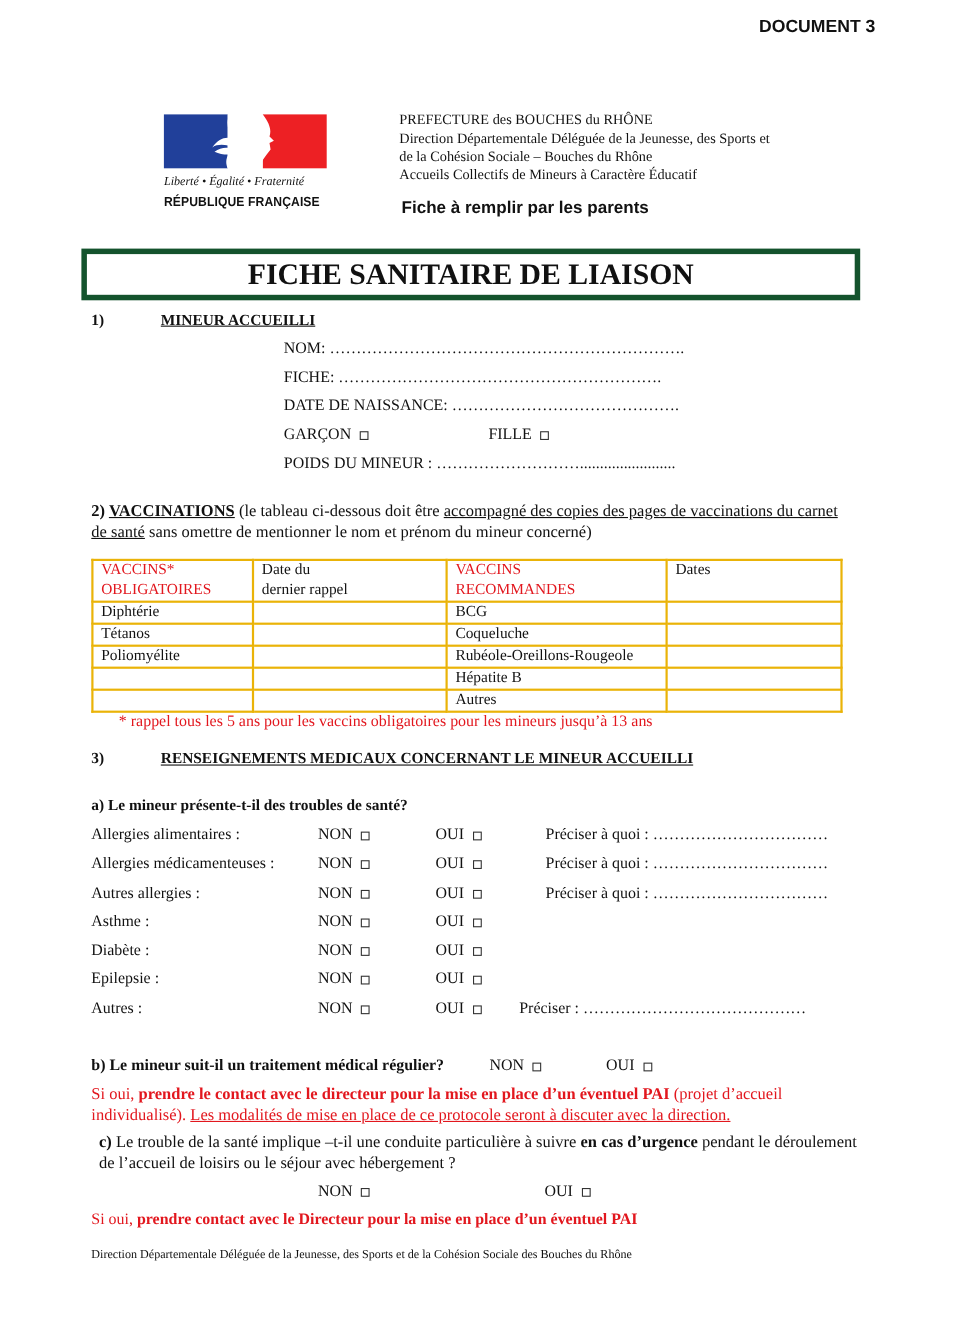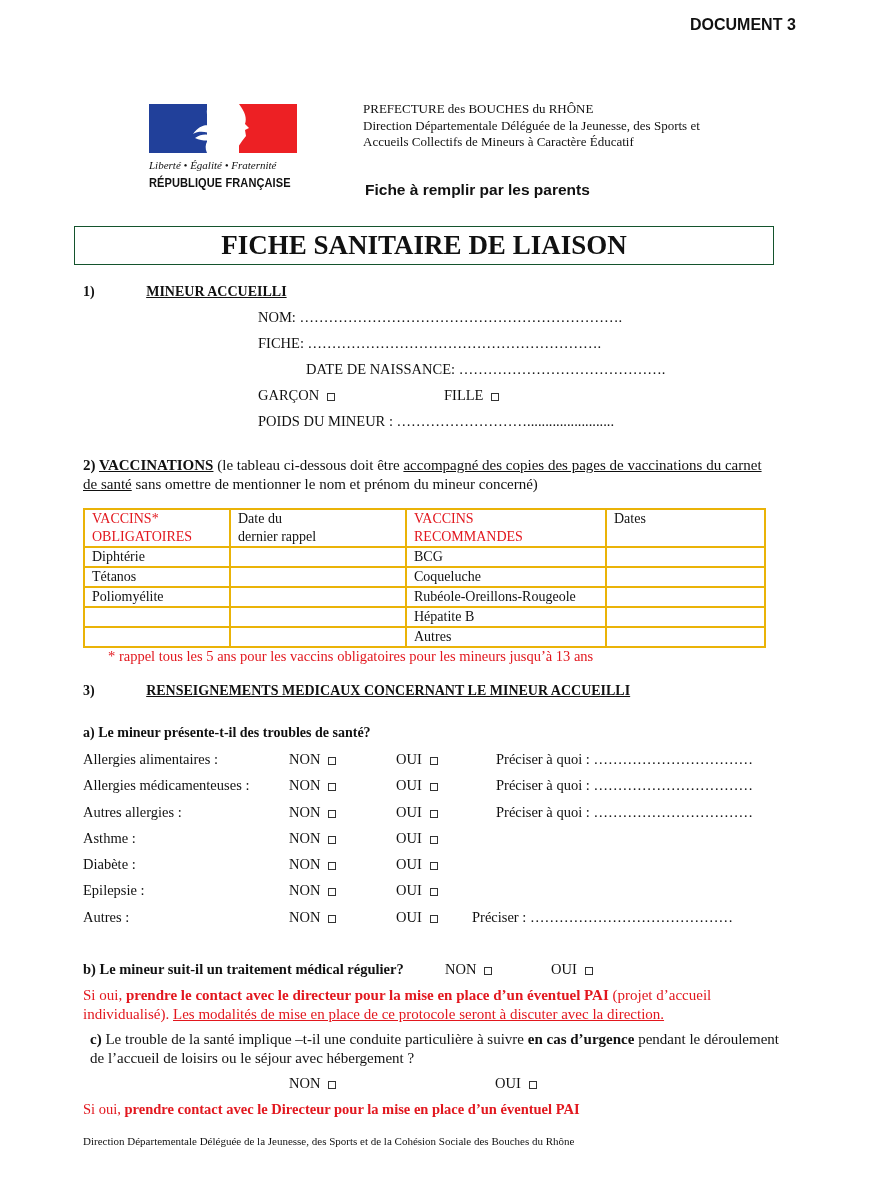--- a/index.html
+++ b/index.html
@@ -9,21 +9,21 @@
   .doc-num { left:690px; top:16px; font-family:"Liberation Sans", sans-serif; font-weight:bold; font-size:16px; }
   .logo { left:149px; top:104px; width:148px; height:90px; }
   .flag { position:absolute; left:0; top:0; width:148px; height:49px; }
   .flag .blue { position:absolute; left:0; top:0; width:58px; height:49px; background:#21409a; }
   .flag .white { position:absolute; left:58px; top:0; width:32px; height:49px; background:#fff; }
   .flag .red { position:absolute; left:90px; top:0; width:58px; height:49px; background:#ed2024; }
   .motto { position:absolute; left:0; top:55px; width:148px; font-style:italic; font-size:11px; white-space:nowrap; }
   .rep { position:absolute; left:0; top:72px; width:148px; font-size:12px; font-weight:bold; letter-spacing:0.1px; white-space:nowrap; font-family:"Liberation Sans", sans-serif; transform:scaleX(0.92); transform-origin:left; }
   .pref { left:363px; top:101px; font-size:13px; line-height:16.5px; }
   .fiche-parents { left:365px; top:181px; font-family:"Liberation Sans", sans-serif; font-weight:bold; font-size:15.5px; }
-  .title-box { left:74px; top:226px; width:698px; height:37px; border:1px solid #14532d; text-align:center;font-family:Liberation Serif, serif; }
+  .title-box { left:74px; top:226px; width:698px; height:37px; border:5px solid #14532d; text-align:center;font-family:Liberation Serif, serif; }
   .title-box span { font-size:27px; font-weight:bold; line-height:37px; }
   .sec { font-size:14px; font-weight:bold; }
   .sec u { text-decoration:underline;margin-left:48px; }
   .lbl { font-size:14.5px; white-space:nowrap; }
   .cb { display:inline-block; width:6px; height:6px; border:1px solid #333; vertical-align:middle; margin-left:8px; }
   .red { color:#e2171e; }
   table.vac { position:absolute; left:83px; top:508px; width:683px; border-collapse:collapse; font-size:14px; }
   table.vac td { border:2px solid #eab308; padding:0 7px; vertical-align:top; line-height:18px; }
   table.vac td.c1 { width:130px; }
   table.vac td.c2 { width:160px; }
@@ -46,35 +46,36 @@
       <path d="M6 34 C14 28 24 30 30 36 C22 36 14 38 6 34 Z" fill="#ffffff"></path>
     </svg>
   </div>
   <div class="motto">Liberté • Égalité • Fraternité</div>
   <div class="rep">RÉPUBLIQUE FRANÇAISE</div>
 </div>
 
 <div class="abs pref">
   <div>PREFECTURE des BOUCHES du RHÔNE</div>
   <div>Direction Départementale Déléguée de la Jeunesse, des Sports et</div>
+  <div>de la Cohésion  Sociale – Bouches du Rhône</div>
   <div>Accueils Collectifs de Mineurs à Caractère Éducatif</div>
 </div>
 
 <div class="abs fiche-parents">Fiche à remplir par les parents</div>
 
 <div class="abs title-box">
   <span>FICHE SANITAIRE DE LIAISON</span>
 </div>
 
 <div class="abs sec" style="left:83px;top:284px;">
   <span>1) </span><u>MINEUR ACCUEILLI</u>
 </div>
 <div class="abs lbl" style="left:258px;top:309px;">NOM: ………………………………………………………….</div>
 <div class="abs lbl" style="left:258px;top:335px;">FICHE: …………………………………………………….</div>
-<div class="abs lbl" style="left:258px;top:361px;margin-left:48px;">DATE DE NAISSANCE: …………………………………….</div>
+<div class="abs lbl" style="left:258px;top:361px;">DATE DE NAISSANCE: …………………………………….</div>
 <div class="abs lbl" style="left:258px;top:387px;">
   <span>GARÇON</span><span class="cb"></span>
 </div>
 <div class="abs lbl" style="left:444px;top:387px;">
   <span>FILLE</span><span class="cb"></span>
 </div>
 <div class="abs lbl" style="left:258px;top:413px;">POIDS DU MINEUR : ………………………........................</div>
 
 <div class="abs para" style="left:83px;top:456px;width:690px;">
   <b>2) </b><b><u>VACCINATIONS</u></b><span> (le tableau ci-dessous doit être </span><u>accompagné des copies des pages de vaccinations du carnet de santé</u><span> sans omettre de mentionner le nom et prénom du mineur concerné)</span>

